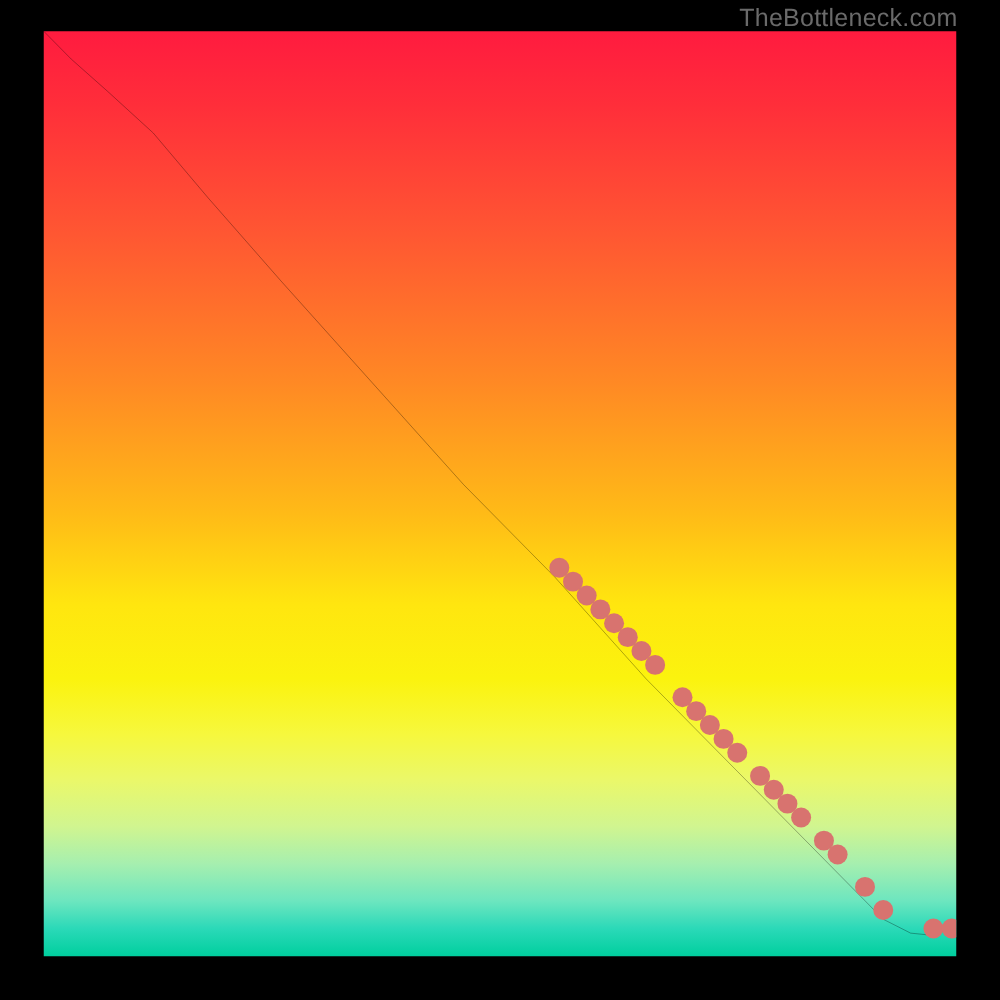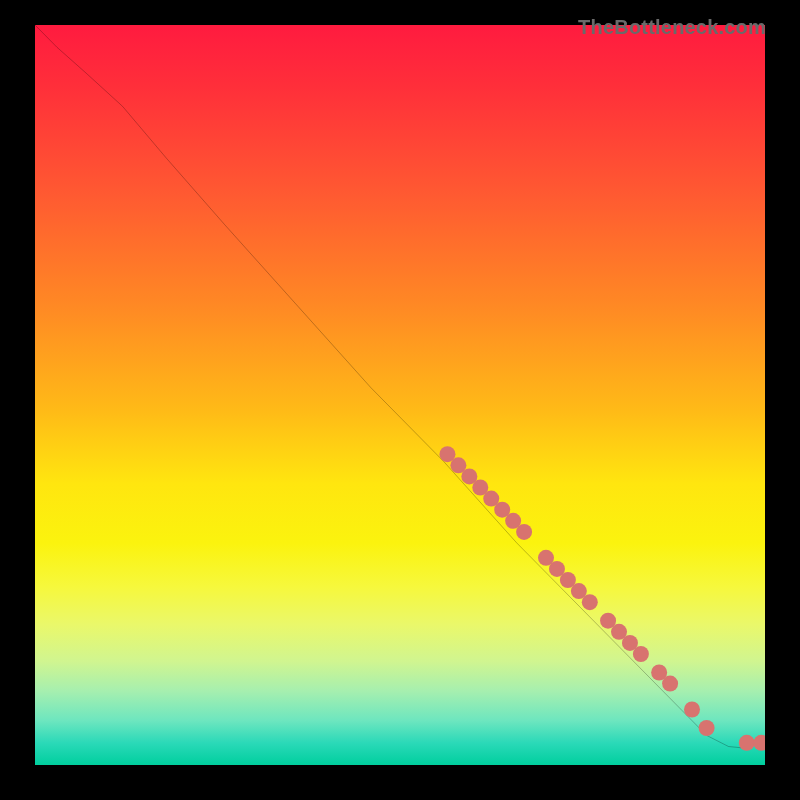--- a/index.html
+++ b/index.html
@@ -45,25 +45,25 @@
   .curve {
     position: absolute;
     left: 0;
     top: 0;
     width: 730px;
     height: 740px;
     pointer-events: none;
   }
   .attrib {
     position: absolute;
-    top: 16px;
+    top: 4px;
     right: 34px;
     color: #6a6a6a;
     font-size: 20px;
-    font-weight: 700;
+    font-weight: 400;
     letter-spacing: 0.2px;
   }
 </style>
 </head>
 <body>
 
 <div class="frame">
   <div class="plot">
     <svg class="curve" viewBox="0 0 100 100" preserveAspectRatio="none">
       <path id="curve-path" fill="none" stroke="#000000" stroke-width="0.25" vector-effect="non-scaling-stroke" d="M0.00 0.00 L3.00 3.00 L7.00 6.50 L12.00 11.00 L18.00 18.00 L26.00 27.00 L36.00 38.00 L46.00 49.00 L56.00 59.00 L66.00 70.00 L76.00 80.00 L86.00 90.00 L92.00 96.00 L95.00 97.50 L97.00 97.70 L99.00 97.20 L100.00 97.00"></path>

